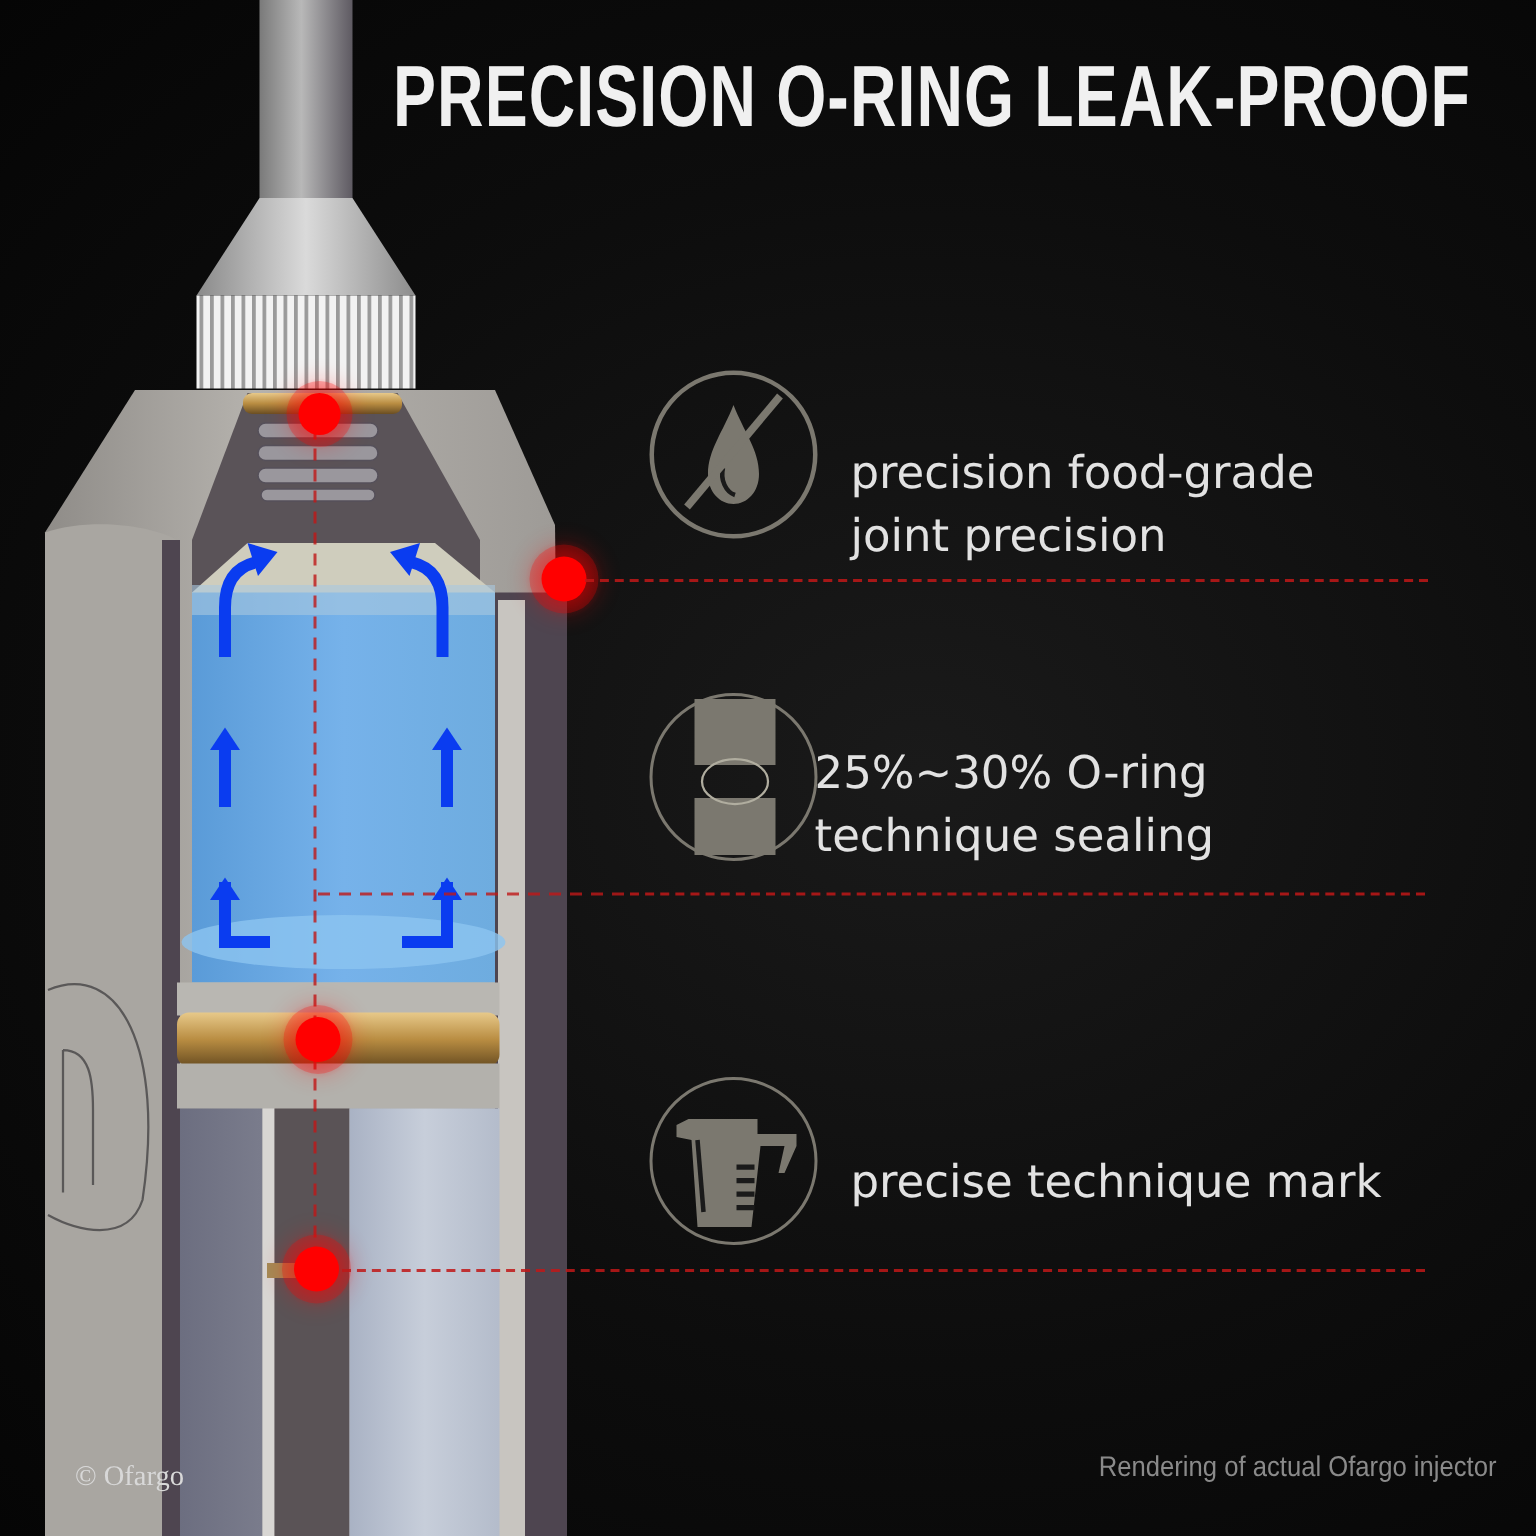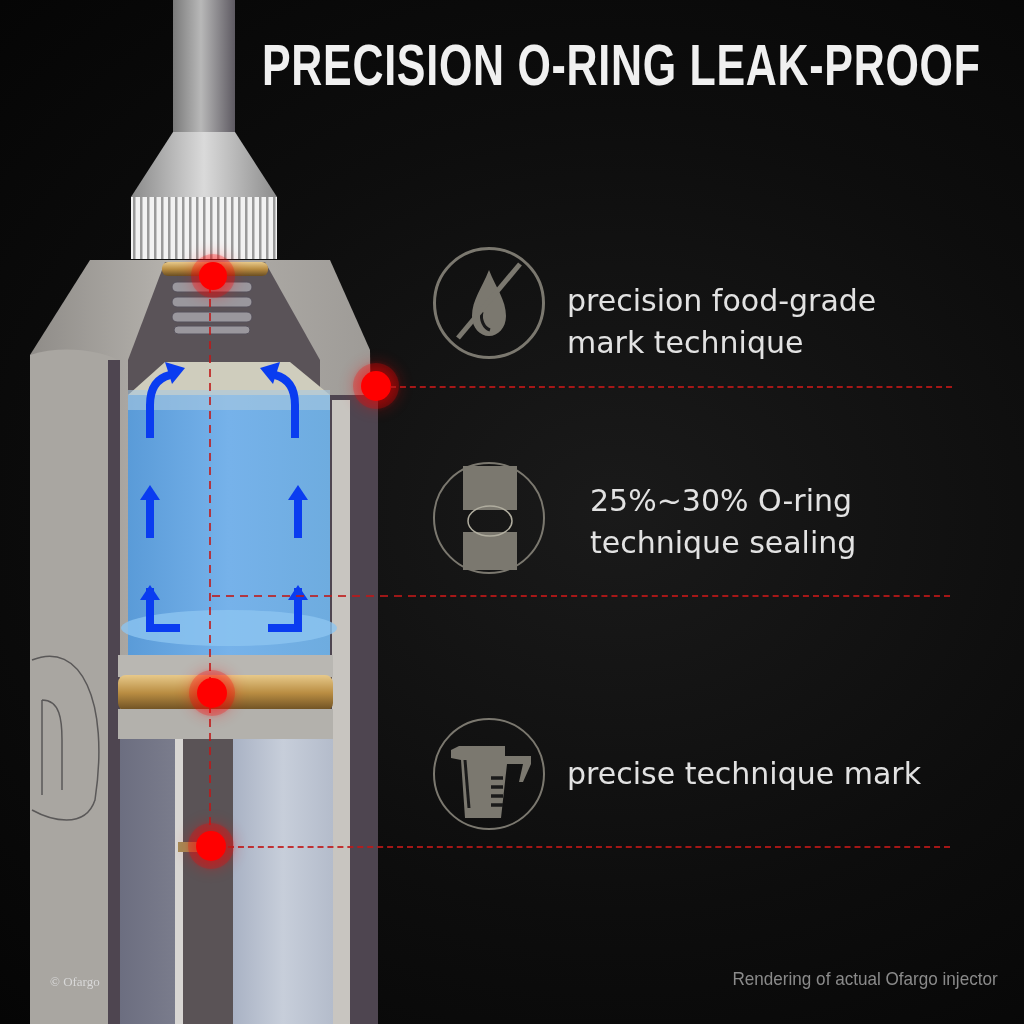--- a/index.html
+++ b/index.html
@@ -14,35 +14,36 @@
     left: 262px; top: 30px; width: 740px;
     font-family: "Liberation Sans", sans-serif;
     font-weight: bold; font-size: 58px; line-height: 70px;
     color: #f0f0f0; letter-spacing: 1px;
     transform: scaleX(0.74); transform-origin: left center;
     white-space: nowrap;
   }
   .feature-text {
     color: #e2e2e2; font-size: 30px; line-height: 42px;
     font-family: "DejaVu Sans", sans-serif;
+    margin-top: 15px;
   }
   .icon-circle {
     width: 112px; height: 112px; border-radius: 50%;
     border: 3px solid #7b786f; box-sizing: border-box;
   }
   .dash {
     height: 0; border-top: 2px dashed #c01818; opacity: 0.85;
   }
   .dot {
     width: 30px; height: 30px; border-radius: 50%;
     background: #ff0000;
     box-shadow: 0 0 0 8px rgba(255,0,0,0.25), 0 0 14px 10px rgba(255,0,0,0.2);
   }
   .footer-note { color: #8a8a8a; font-size: 19px; font-family: "Liberation Sans", sans-serif; transform: scaleX(0.9); transform-origin: right center; }
-  .copyright { color: #d8d8d8; font-size: 13px; font-family: "Liberation Serif", serif; }
+  .copyright { color: #d8d8d8; font-size: 19px; font-family: "Liberation Serif", serif; }
 </style>
 </head>
 <body>
 
 <svg class="abs" style="left:0;top:0" width="420" height="1024" viewBox="0 0 420 1024">
   <defs>
     <linearGradient id="needle" x1="0" x2="1">
       <stop offset="0" stop-color="#7a7a7a"></stop>
         <stop offset="0.45" stop-color="#b8b8b8"></stop>
         <stop offset="1" stop-color="#5e5a62"></stop>
@@ -168,31 +169,31 @@
 
 <div class="abs icon-circle" style="left:433px;top:247px">
   <svg width="106" height="106" viewBox="0 0 106 106">
     <path d="M53,20 C46,38 36,50 36,66 C36,78 44,86 53,86 C62,86 70,78 70,66 C70,50 60,38 53,20 Z" fill="#7b786f"></path>
     <path d="M46,62 C44,70 48,78 54,80" stroke="#1a1a1a" stroke-width="3" fill="none"></path>
     <line x1="22" y1="88" x2="84" y2="14" stroke="#7b786f" stroke-width="5"></line>
   </svg>
 </div>
 <div class="abs feature-text" style="left:567px;top:280px">
   <div>precision food-grade</div>
-  <div>mark technique</div>
+  <div>joint precision</div>
 </div>
 
 <div class="abs icon-circle" style="left:433px;top:462px;border-width:2px">
   <svg width="108" height="108" viewBox="0 0 108 108">
     <rect x="28" y="2" width="54" height="44" fill="#7b786f"></rect>
     <rect x="28" y="68" width="54" height="38" fill="#7b786f"></rect>
     <ellipse cx="55" cy="57" rx="22" ry="15" fill="none" stroke="#b0ad9f" stroke-width="1.5"></ellipse>
   </svg>
 </div>
-<div class="abs feature-text" style="left:590px;top:480px">
+<div class="abs feature-text" style="left:543px;top:480px">
   <div>25%~30% O-ring</div>
   <div>technique sealing</div>
 </div>
 
 <div class="abs icon-circle" style="left:433px;top:718px;border-width:2px">
   <svg width="108" height="108" viewBox="0 0 108 108">
     <path d="M16,30 L24,26 L70,26 L70,36 L96,36 L96,44 L88,62 L84,62 L88,44 L72,44 L66,98 L30,98 L26,40 L16,38 Z" fill="#7b786f"></path>
     <line x1="30" y1="40" x2="34" y2="88" stroke="#1a1a1a" stroke-width="3"></line>
     <g stroke="#1a1a1a" stroke-width="3.5">
       <line x1="56" y1="58" x2="68" y2="58"></line>

